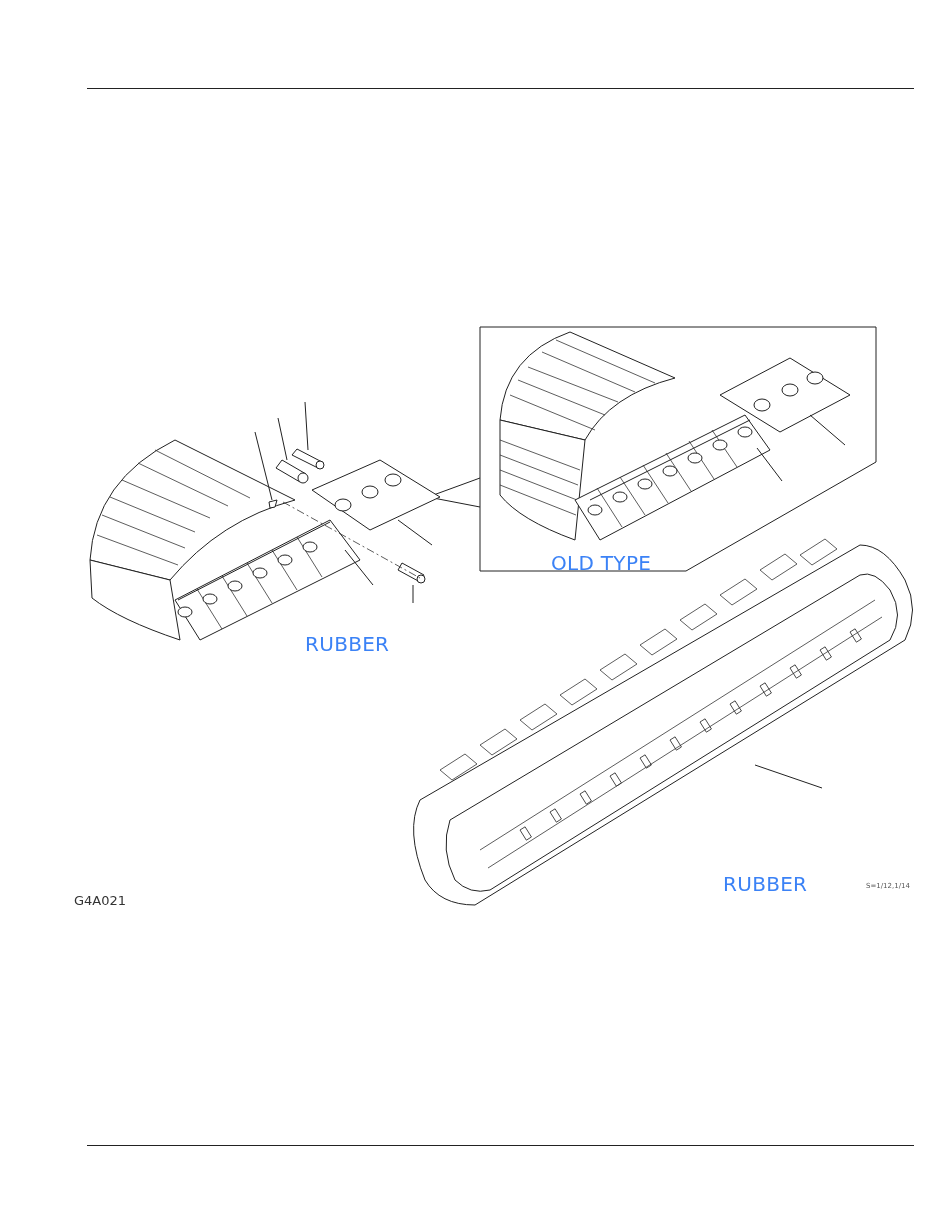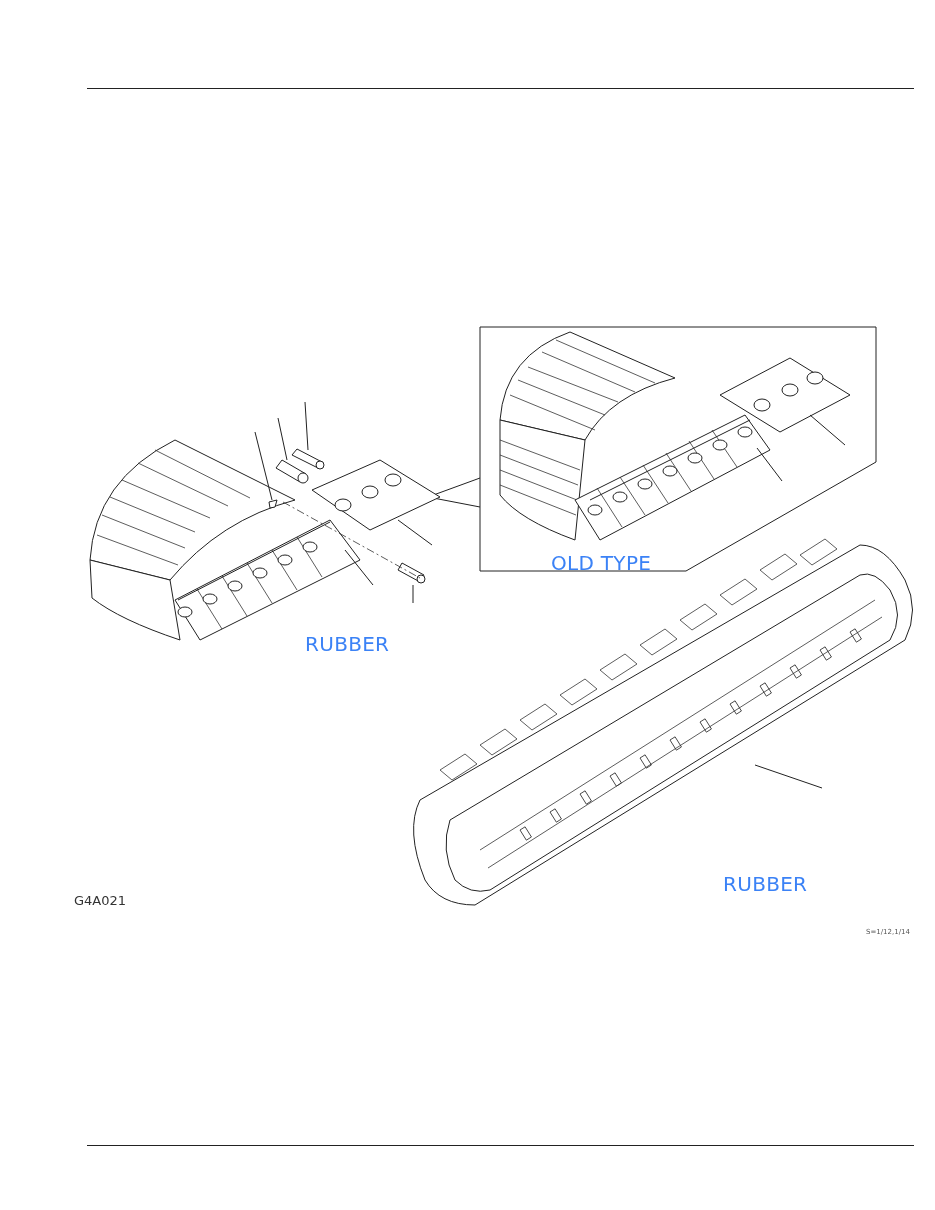--- a/index.html
+++ b/index.html
@@ -3,21 +3,21 @@
 <meta charset="utf-8">
 <style>
   html,body{margin:0;padding:0;background:#fff;}
   body{width:935px;height:1210px;position:relative;overflow:hidden;font-family:"DejaVu Sans","Liberation Sans",sans-serif;color:#1a1a1a;}
   .rule{position:absolute;left:87px;width:827px;height:1px;background:#222;}
   .rule.top{top:88px;}
   .rule.bottom{top:1145px;}
   .figure{position:absolute;left:0;top:0;width:935px;height:1210px;}
   .label{position:absolute;font-size:20px;letter-spacing:0.3px;color:#3b82f6;white-space:nowrap;}
   .figcode{position:absolute;left:74px;top:893px;font-size:13px;color:#333;}
-  .scale{position:absolute;left:866px;top:928px;font-size:7px;color:#555;text-align:center;}
+  .scale{position:absolute;left:866px;top:882px;font-size:7px;color:#555;text-align:center;}
   svg{position:absolute;left:0;top:0;}
   .ln{stroke:#222;stroke-width:1;fill:none;}
   .thin{stroke:#333;stroke-width:0.8;fill:none;}
   .fillw{fill:#fff;stroke:#222;stroke-width:1;}
 </style>
 </head>
 <body>
 
 <div class="rule top"></div>
 <div class="rule bottom"></div>

